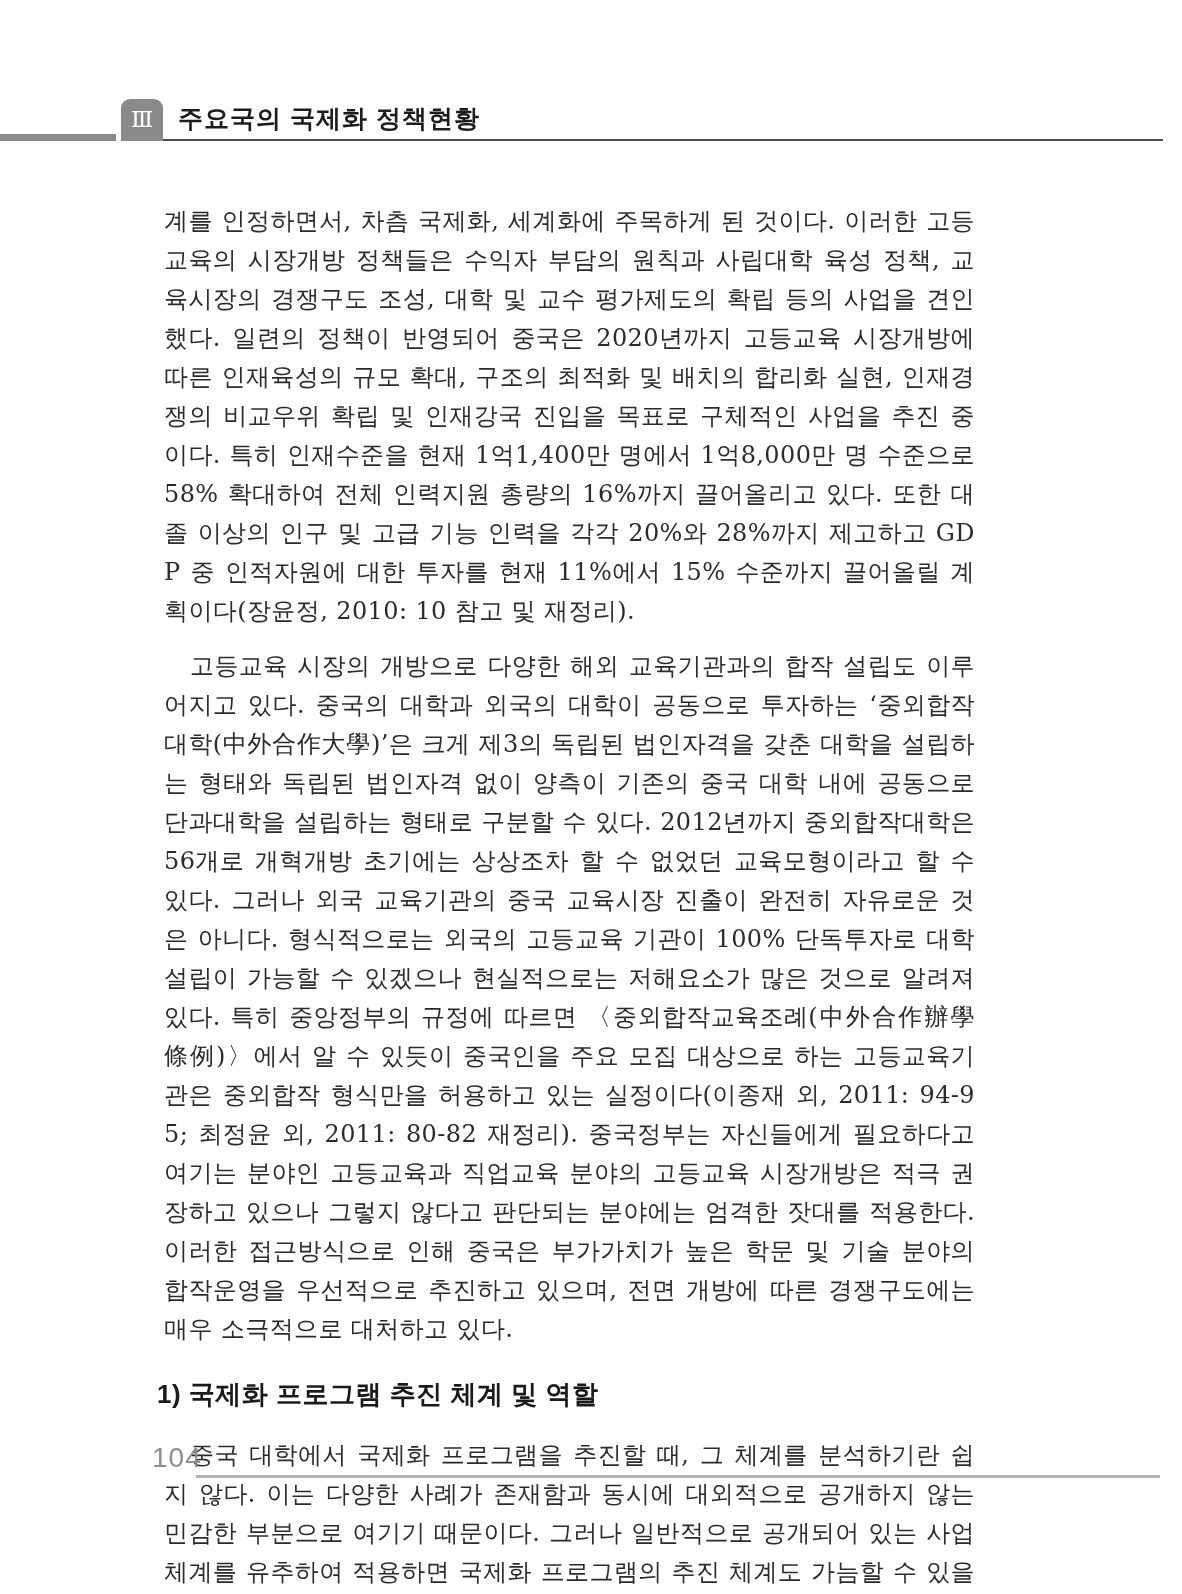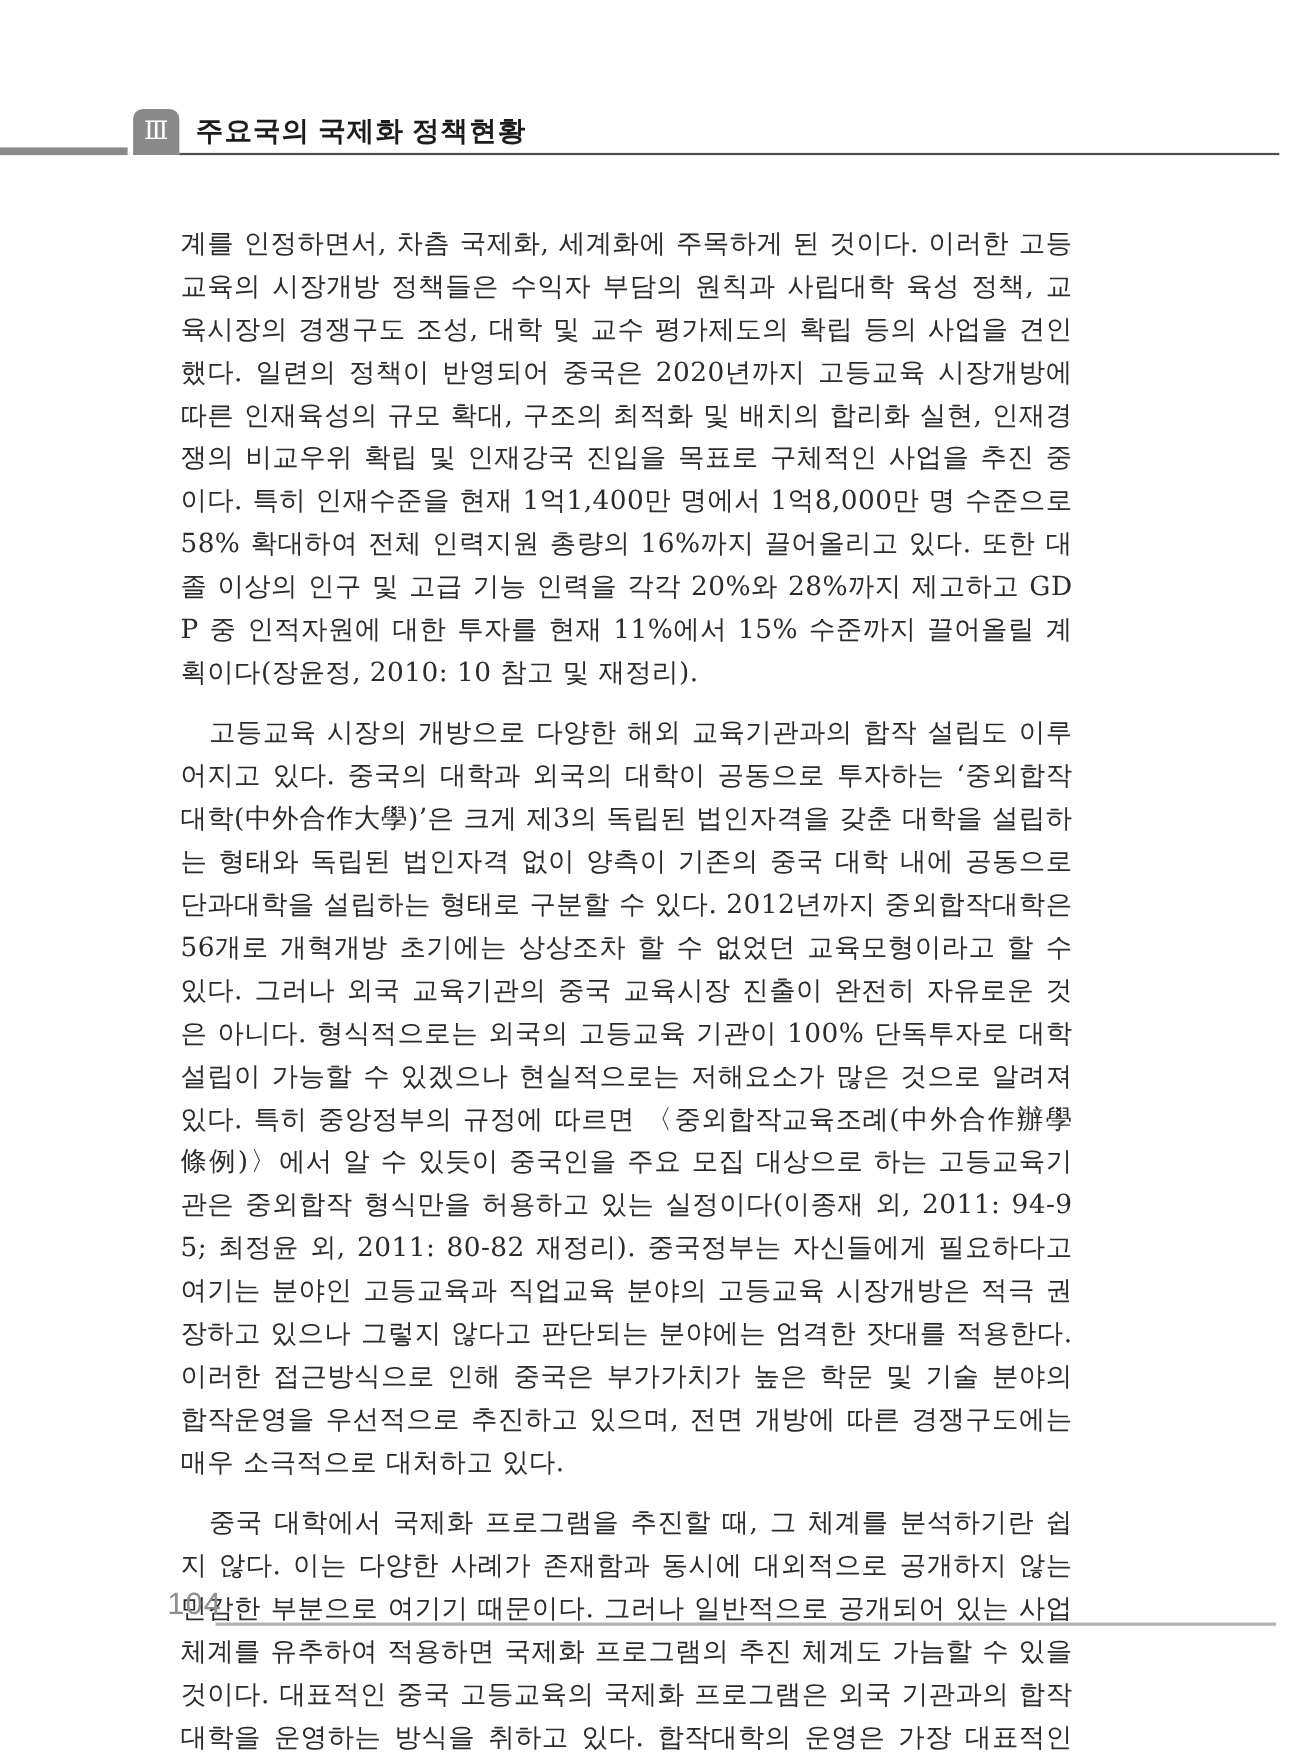--- a/index.html
+++ b/index.html
@@ -49,21 +49,21 @@
     left: 163px;
     top: 139px;
     width: 1000px;
     height: 2px;
     background: #4d4d4d;
   }
   .chapter-title {
     position: absolute;
     left: 178px;
     top: 102px;
-    font-family: Liberation Serif, serif;
+    font-family: Liberation Sans, sans-serif;
     font-weight: bold;
     font-size: 25px;
     letter-spacing: 1px;
     color: #1c1c1c;
     white-space: nowrap;
   }
 
   
   .content {
     position: absolute;
@@ -120,19 +120,20 @@
   <div class="header-bar-left"></div>
   <div class="chapter-tab">
     <span class="roman">Ⅲ</span>
   </div>
   <div class="header-rule"></div>
   <div class="chapter-title">주요국의 국제화 정책현황</div>
 
   <div class="content">
     <p>계를 인정하면서, 차츰 국제화, 세계화에 주목하게 된 것이다. 이러한 고등교육의 시장개방 정책들은 수익자 부담의 원칙과 사립대학 육성 정책, 교육시장의 경쟁구도 조성, 대학 및 교수 평가제도의 확립 등의 사업을 견인했다. 일련의 정책이 반영되어 중국은 2020년까지 고등교육 시장개방에 따른 인재육성의 규모 확대, 구조의 최적화 및 배치의 합리화 실현, 인재경쟁의 비교우위 확립 및 인재강국 진입을 목표로 구체적인 사업을 추진 중이다. 특히 인재수준을 현재 1억1,400만 명에서 1억8,000만 명 수준으로 58% 확대하여 전체 인력지원 총량의 16%까지 끌어올리고 있다. 또한 대졸 이상의 인구 및 고급 기능 인력을 각각 20%와 28%까지 제고하고 GDP 중 인적자원에 대한 투자를 현재 11%에서 15% 수준까지 끌어올릴 계획이다(장윤정, 2010: 10 참고 및 재정리).</p>
     <p class="indent">고등교육 시장의 개방으로 다양한 해외 교육기관과의 합작 설립도 이루어지고 있다. 중국의 대학과 외국의 대학이 공동으로 투자하는 ‘중외합작대학(中外合作大學)’은 크게 제3의 독립된 법인자격을 갖춘 대학을 설립하는 형태와 독립된 법인자격 없이 양측이 기존의 중국 대학 내에 공동으로 단과대학을 설립하는 형태로 구분할 수 있다. 2012년까지 중외합작대학은 56개로 개혁개방 초기에는 상상조차 할 수 없었던 교육모형이라고 할 수 있다. 그러나 외국 교육기관의 중국 교육시장 진출이 완전히 자유로운 것은 아니다. 형식적으로는 외국의 고등교육 기관이 100% 단독투자로 대학 설립이 가능할 수 있겠으나 현실적으로는 저해요소가 많은 것으로 알려져 있다. 특히 중앙정부의 규정에 따르면 〈중외합작교육조례(中外合作辦學條例)〉에서 알 수 있듯이 중국인을 주요 모집 대상으로 하는 고등교육기관은 중외합작 형식만을 허용하고 있는 실정이다(이종재 외, 2011: 94-95; 최정윤 외, 2011: 80-82 재정리). 중국정부는 자신들에게 필요하다고 여기는 분야인 고등교육과 직업교육 분야의 고등교육 시장개방은 적극 권장하고 있으나 그렇지 않다고 판단되는 분야에는 엄격한 잣대를 적용한다. 이러한 접근방식으로 인해 중국은 부가가치가 높은 학문 및 기술 분야의 합작운영을 우선적으로 추진하고 있으며, 전면 개방에 따른 경쟁구도에는 매우 소극적으로 대처하고 있다.</p>
+    <h3 class="section-heading">1) 국제화 프로그램 추진 체계 및 역할</h3>
     <p class="indent">중국 대학에서 국제화 프로그램을 추진할 때, 그 체계를 분석하기란 쉽지 않다. 이는 다양한 사례가 존재함과 동시에 대외적으로 공개하지 않는 민감한 부분으로 여기기 때문이다. 그러나 일반적으로 공개되어 있는 사업체계를 유추하여 적용하면 국제화 프로그램의 추진 체계도 가늠할 수 있을 것이다. 대표적인 중국 고등교육의 국제화 프로그램은 외국 기관과의 합작대학을 운영하는 방식을 취하고 있다. 합작대학의 운영은 가장 대표적인 국제화 프로그램이기도 하지만 가장 절차가 까다로운 사업이기도 하다. 그러므로 대학 국제화 프로그램의 추진 체계와 절차를 파악하기 위해서는 다음 [그림 Ⅲ-17]과 같은 과정을 이해할 필요가 있다.</p>
   </div>
 
   <div class="page-number">104</div>
   <div class="footer-rule"></div>
 
 </div>
 
 </body></html>

